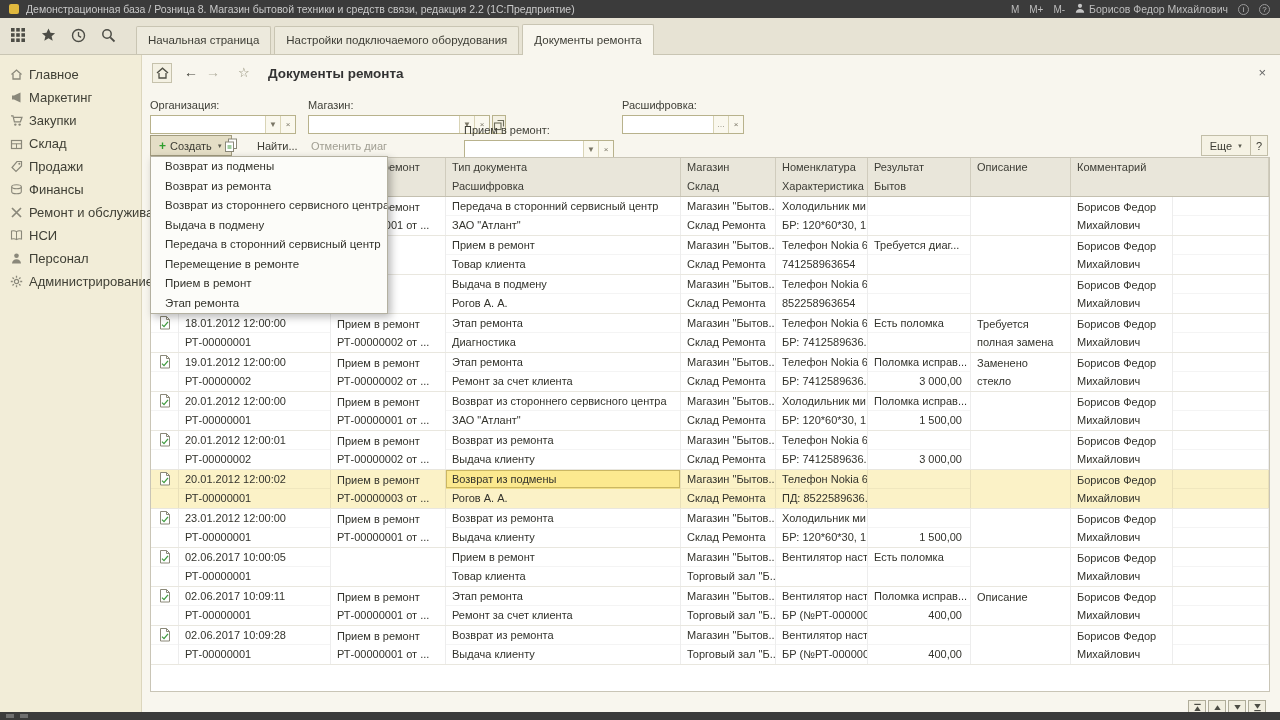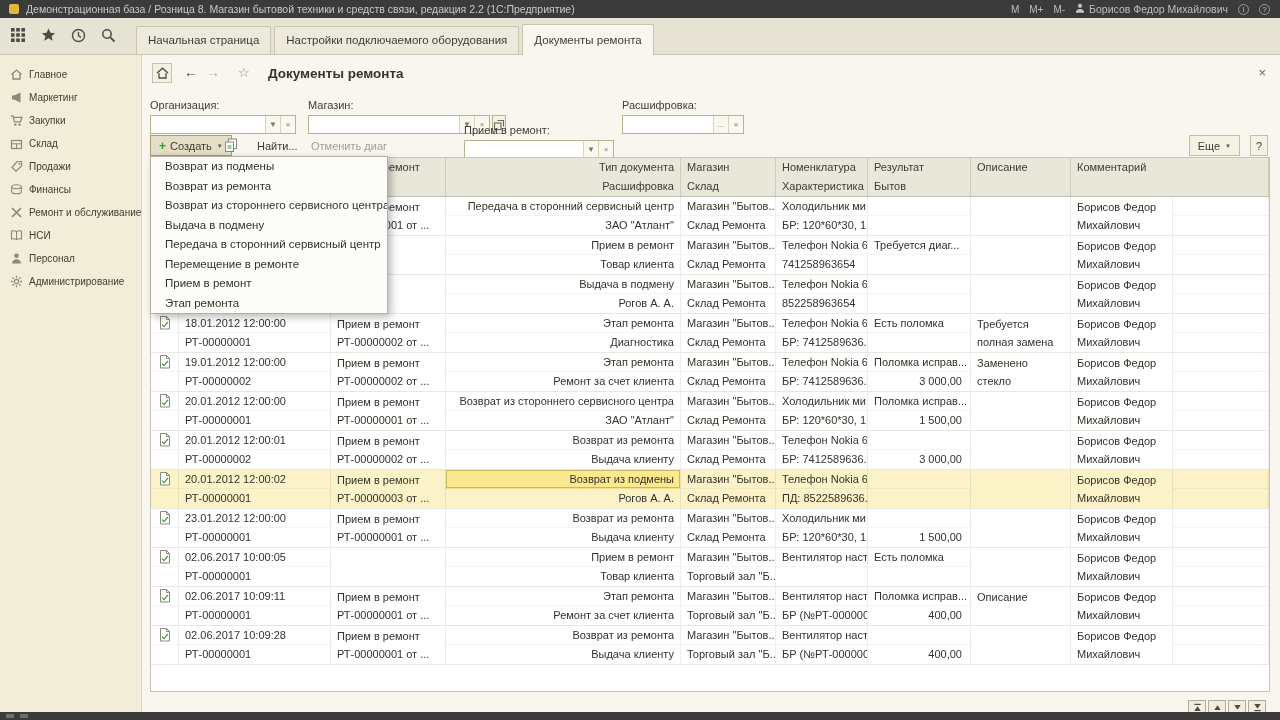--- a/index.html
+++ b/index.html
@@ -19,21 +19,21 @@
 .topbar{position:absolute;left:0;top:18px;width:1280px;height:37px;background:#e7e3d4;border-bottom:1px solid #c9c5b3;z-index:20;}
 .panel-icons{position:absolute;left:10px;top:9px;display:flex;gap:14px;align-items:center;}
 .p-ic{width:16px;height:16px;display:inline-flex;align-items:center;justify-content:center;}
 .tab-bar{position:absolute;left:136px;bottom:0;display:flex;gap:3px;align-items:flex-end;height:31px;}
 .tab{height:28px;line-height:26px;padding:0 11px;font-size:11.5px;color:#3d3d35;background:#edeadd;border:1px solid #c9c5b3;border-bottom:none;border-radius:2px 2px 0 0;white-space:nowrap;}
 .tab.active{height:31px;line-height:30px;background:#f8f6ee;margin-bottom:-1px;}
 
 
 .sidebar{position:absolute;left:0;top:55px;width:142px;height:657px;background:#f2edd8;border-right:1px solid #dcd6bd;z-index:5;}
 .sb-nav{padding-top:8px;}
-.sb-item{height:23px;display:flex;align-items:center;gap:6px;padding-left:10px;font-size:10px;color:#404036;cursor:pointer;white-space:nowrap;}
+.sb-item{height:23px;display:flex;align-items:center;gap:6px;padding-left:10px;font-size:13px;color:#404036;cursor:pointer;white-space:nowrap;}
 .sb-ico{width:13px;height:13px;flex:0 0 auto;display:inline-flex;}
 
 
 .main{position:absolute;left:142px;top:55px;width:1138px;height:658px;background:#f8f6ee;}
 .form-head{position:absolute;top:0;left:0;right:0;height:40px;}
 .nav-btn{position:absolute;top:8px;width:20px;height:20px;border:1px solid #c6c2ac;background:#f4f1e3;display:flex;align-items:center;justify-content:center;cursor:pointer;}
 .arrow-btn{position:absolute;top:9px;font-size:14px;cursor:pointer;}
 .fav-star{position:absolute;left:96px;top:10px;font-size:13px;color:#8b8870;cursor:pointer;}
 .page-title{position:absolute;left:126px;top:11px;font-size:13.5px;font-weight:600;color:#333;}
 .form-close{position:absolute;right:14px;top:10px;font-size:13px;color:#666;cursor:pointer;}
@@ -52,40 +52,40 @@
 
 .toolbar{position:absolute;top:80px;left:0;right:0;height:24px;}
 .tbtn{position:absolute;top:0;height:21px;display:inline-flex;align-items:center;padding:0 8px;font-size:11px;color:#3c3c34;border:1px solid transparent;cursor:pointer;white-space:nowrap;}
 .tbtn .plus{color:#2e9e2e;font-weight:bold;font-size:12px;margin-right:4px;}
 .tbtn .drop{font-size:6px;color:#5a5a4e;margin-left:5px;}
 .pressed{background:#e4dec6;border-color:#a29c7f;}
 .bordered{border-color:#c2bea8;background:#f5f2e4;}
 .disabled{color:#a09e92;cursor:default;}
 .b-create{left:8px;}.b-copy{left:78px;width:22px;justify-content:center;padding:0;}
 .b-find{left:106px;}.b-cancel{left:160px;}
-.b-more{right:40px;}.b-help{right:12px;width:18px;justify-content:center;padding:0;}
+.b-more{right:28px;}.b-help{right:12px;width:18px;justify-content:center;padding:0;}
 
 
 .grid{position:absolute;left:8px;top:102px;width:1120px;height:535px;background:#fff;border:1px solid #c9c5b6;overflow:hidden;}
 .g-head{display:flex;height:39px;background:#e9e6da;border-bottom:1px solid #c4c0b0;}
 .g-h{overflow:hidden;border-right:1px solid #d0ccbd;cursor:pointer;}
 .g-h .hl{height:19px;line-height:19px;padding:0 6px;white-space:nowrap;overflow:hidden;color:#3d3d36;}
 .trow{display:flex;height:39px;border-bottom:1px solid #e9e7df;cursor:pointer;}
 .trow.hl{background:#fbf2c7;}
 .cell{overflow:hidden;border-right:1px solid rgba(0,0,0,0.07);}
 .ln{height:19px;line-height:19px;padding:0 6px;white-space:nowrap;overflow:hidden;color:#33332c;}
 .ln1{border-bottom:1px solid rgba(0,0,0,0.045);}
 .wrapv{height:38px;line-height:18px;padding:1px 6px;overflow:hidden;color:#33332c;}
 .r2{text-align:right;padding-right:8px;}
 .sel{background:#fce98f;box-shadow:inset 0 0 0 1px #cbb762;}
 .doc-ic{display:flex;align-items:center;justify-content:center;padding:0;}
 .c-ico{width:28px;flex:0 0 28px;}
 .c-date{width:152px;flex:0 0 152px;}
 .c-base{width:115px;flex:0 0 115px;}
-.c-type{width:235px;flex:0 0 235px;text-align:right;}
+.c-type{width:235px;flex:0 0 235px;}
 .c-shop{width:95px;flex:0 0 95px;}
 .c-nom{width:92px;flex:0 0 92px;}
 .c-res{width:103px;flex:0 0 103px;}
 .c-desc{width:100px;flex:0 0 100px;}
 .c-resp{width:102px;flex:0 0 102px;}
 .c-comm{flex:1;}
 
 
 .pager{position:absolute;top:645px;right:14px;display:flex;gap:2px;}
 .pg-btn{width:18px;height:15px;border:1px solid #b0ad9a;background:#f1eee0;display:flex;align-items:center;justify-content:center;cursor:pointer;}

